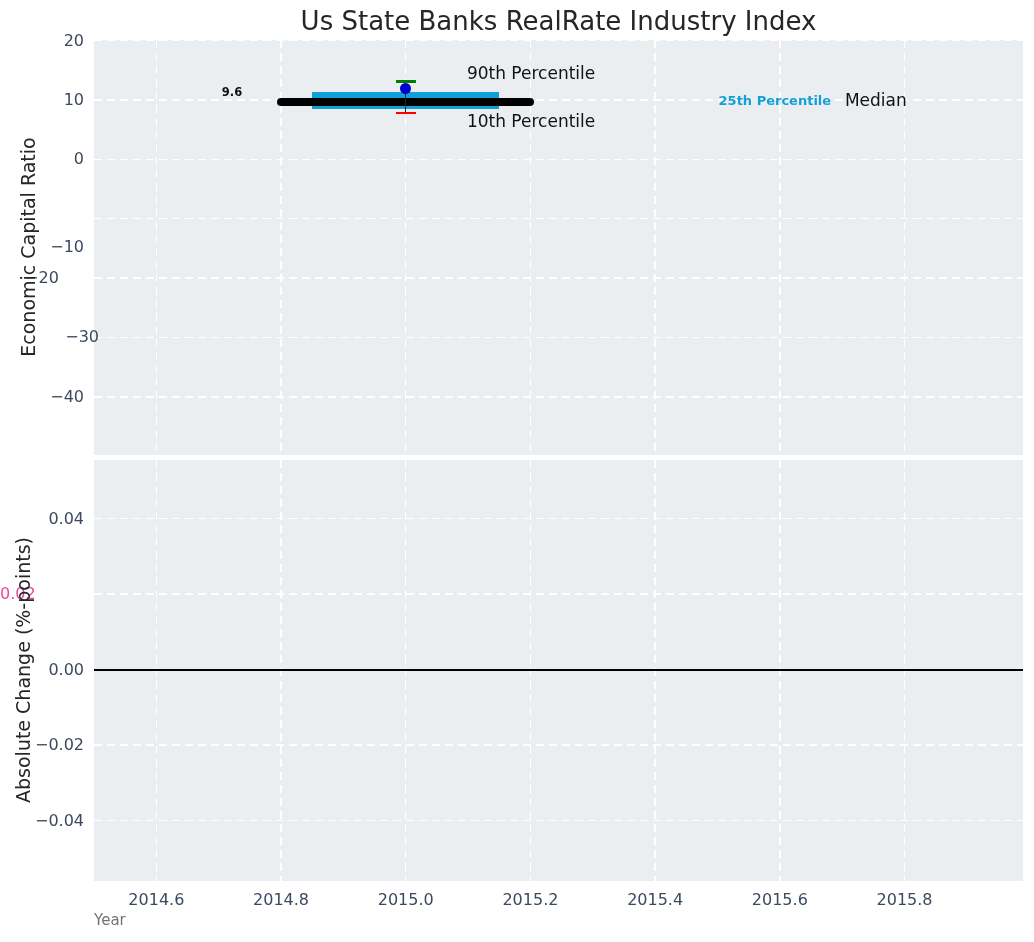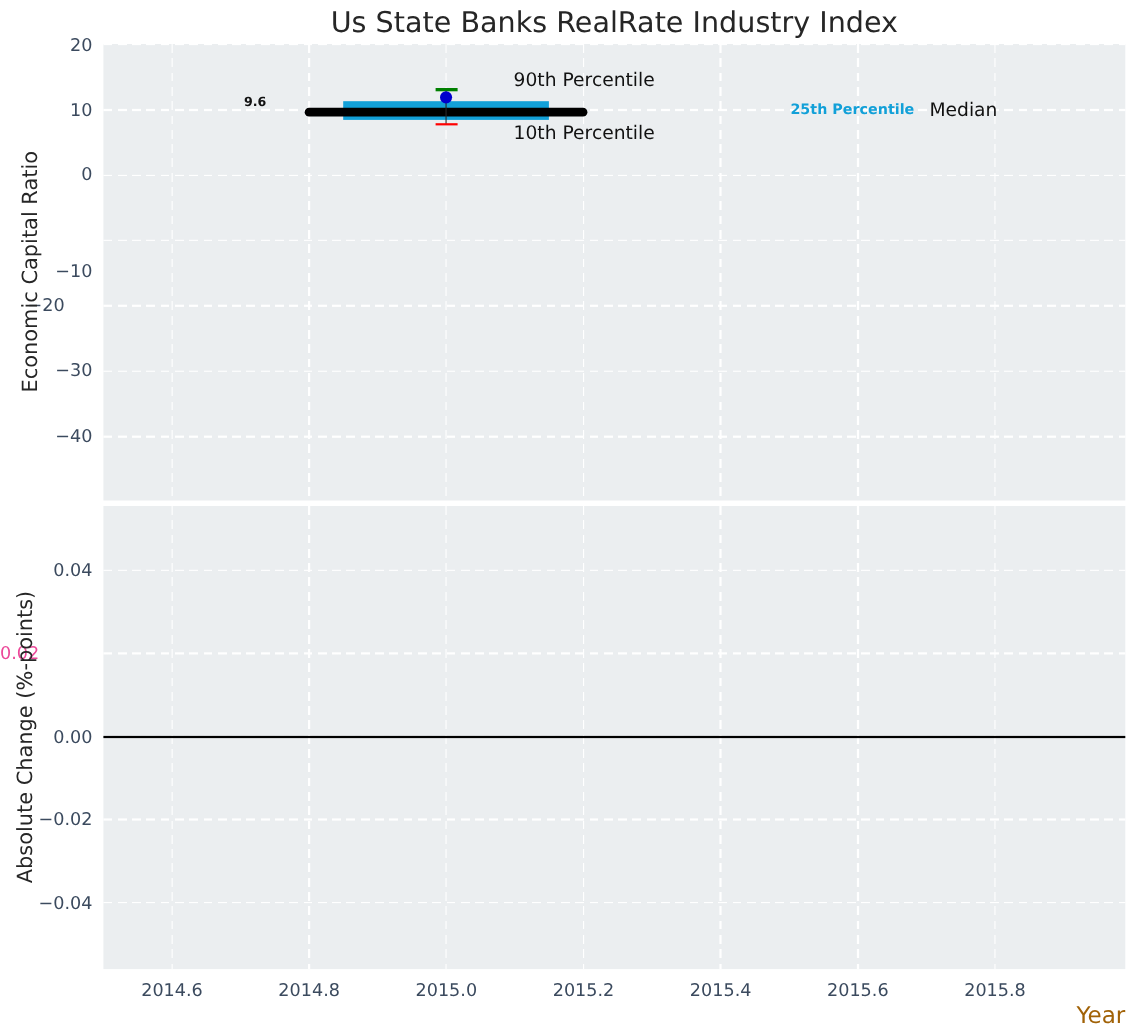--- a/index.html
+++ b/index.html
@@ -8,22 +8,22 @@
   .chart-title{position:absolute;left:94px;top:6px;width:929px;text-align:center;
                font-size:26px;color:#262626;}
   .axes{position:absolute;}
   .axes-top{left:94px;top:40px;width:929px;height:415px;}
   .axes-bottom{left:94px;top:460px;width:929px;height:421px;}
   .overlay{position:absolute;left:0;top:0;width:1034px;height:942px;pointer-events:none;}
   .ylabel{position:absolute;width:420px;height:26px;line-height:26px;text-align:center;
           transform:rotate(-90deg);font-size:19px;color:#262626;}
   .ylabel-top{left:-182px;top:234px;}
   .ylabel-bottom{left:-187px;top:657px;}
-  .xlabel{position:absolute;left:94px;top:911px;width:929px;text-align:right;
-          font-size:21px;color:#a16207;}
+  .xlabel{position:absolute;left:94px;top:911px;width:929px;text-align:left;
+          font-size:15px;color:#737373;}
   .legend{position:absolute;left:720px;top:45px;width:295px;height:30px;box-sizing:border-box;
           background:rgba(255,255,255,0.82);border:1px solid #cccdd4;border-radius:4px;
           display:flex;align-items:center;padding:0 10px;gap:13px;z-index:6;}
   .legend-line{display:inline-block;width:31px;height:3px;flex:0 0 auto;}
   .legend-text{font-size:16px;color:#262626;white-space:nowrap;}
 </style>
 </head>
 <body>
 
 <div class="figure">
@@ -45,21 +45,21 @@
       <div style="position: absolute; left: 94px; top: 158.585px; width: 929px; height: 1.5px; background: repeating-linear-gradient(to right, rgb(255, 255, 255) 0px, rgb(255, 255, 255) 8px, transparent 8px, transparent 13px);"></div>
       <div style="position: absolute; left: 94px; top: 217.955px; width: 929px; height: 1.5px; background: repeating-linear-gradient(to right, rgb(255, 255, 255) 0px, rgb(255, 255, 255) 8px, transparent 8px, transparent 13px);"></div>
       <div style="position: absolute; left: 94px; top: 277.326px; width: 929px; height: 1.5px; background: repeating-linear-gradient(to right, rgb(255, 255, 255) 0px, rgb(255, 255, 255) 8px, transparent 8px, transparent 13px);"></div>
       <div style="position: absolute; left: 94px; top: 336.696px; width: 929px; height: 1.5px; background: repeating-linear-gradient(to right, rgb(255, 255, 255) 0px, rgb(255, 255, 255) 8px, transparent 8px, transparent 13px);"></div>
       <div style="position: absolute; left: 94px; top: 396.067px; width: 929px; height: 1.5px; background: repeating-linear-gradient(to right, rgb(255, 255, 255) 0px, rgb(255, 255, 255) 8px, transparent 8px, transparent 13px);"></div>
       <div style="position: absolute; left: 0px; width: 84px; top: 29.5937px; height: 22px; line-height: 22px; text-align: right; font-size: 16px; color: rgb(59, 74, 94);">20</div>
       <div style="position: absolute; left: 0px; width: 84px; top: 88.9642px; height: 22px; line-height: 22px; text-align: right; font-size: 16px; color: rgb(59, 74, 94);">10</div>
       <div style="position: absolute; left: 0px; width: 84px; top: 148.335px; height: 22px; line-height: 22px; text-align: right; font-size: 16px; color: rgb(59, 74, 94);">0</div>
       <div style="position: absolute; left: 0px; width: 84px; top: 207.705px; height: 22px; line-height: 22px; text-align: right; font-size: 16px; color: rgb(59, 74, 94); margin-top: 28px;">−10</div>
       <div style="position: absolute; left: 0px; width: 84px; top: 267.076px; height: 22px; line-height: 22px; text-align: center; font-size: 16px; color: rgb(59, 74, 94);">−20</div>
-      <div style="position: absolute; left: 0px; width: 84px; top: 326.446px; height: 22px; line-height: 22px; text-align: right; font-size: 16px; color: rgb(59, 74, 94);">−30</div>
+      <div style="position: absolute; left: 0px; width: 84px; top: 326.446px; height: 22px; line-height: 22px; text-align: right; font-size: 16px; color: rgb(59, 74, 94); padding-left: 15px;">−30</div>
       <div style="position: absolute; left: 0px; width: 84px; top: 385.817px; height: 22px; line-height: 22px; text-align: right; font-size: 16px; color: rgb(59, 74, 94);">−40</div>
       <div style="position: absolute; left: 312.221px; top: 91.6524px; width: 187.047px; height: 17.2175px; background: rgb(18, 160, 216);"></div>
       <div style="position: absolute; left: 277.047px; top: 98.3391px; width: 257.396px; height: 8px; background: rgb(0, 0, 0); border-radius: 4px;"></div>
       <div style="position: absolute; left: 404.995px; top: 81.5594px; width: 1.5px; height: 31.4664px; background: rgb(38, 38, 38);"></div>
       <div style="position: absolute; left: 395.745px; top: 80.3094px; width: 20px; height: 2.5px; background: rgb(0, 128, 0);"></div>
       <div style="position: absolute; left: 395.745px; top: 111.776px; width: 20px; height: 2.5px; background: rgb(255, 0, 0);"></div>
       <div style="position: absolute; left: 400.245px; top: 82.5901px; width: 11px; height: 11px; background: rgb(0, 0, 205); border-radius: 50%;"></div>
       <div style="position: absolute; left: 531.066px; top: 73.2475px; transform: translate(-50%, -50%); white-space: nowrap; color: rgb(17, 17, 17); font-size: 17px; font-weight: normal; z-index: 4;">90th Percentile</div>
       <div style="position: absolute; left: 531.066px; top: 120.744px; transform: translate(-50%, -50%); white-space: nowrap; color: rgb(17, 17, 17); font-size: 17px; font-weight: normal; z-index: 4;">10th Percentile</div>
       <div style="position: absolute; left: 232px; top: 91.6524px; transform: translate(-50%, -50%); white-space: nowrap; color: rgb(17, 17, 17); font-size: 11.5px; font-weight: bold; z-index: 4;">9.6</div>

